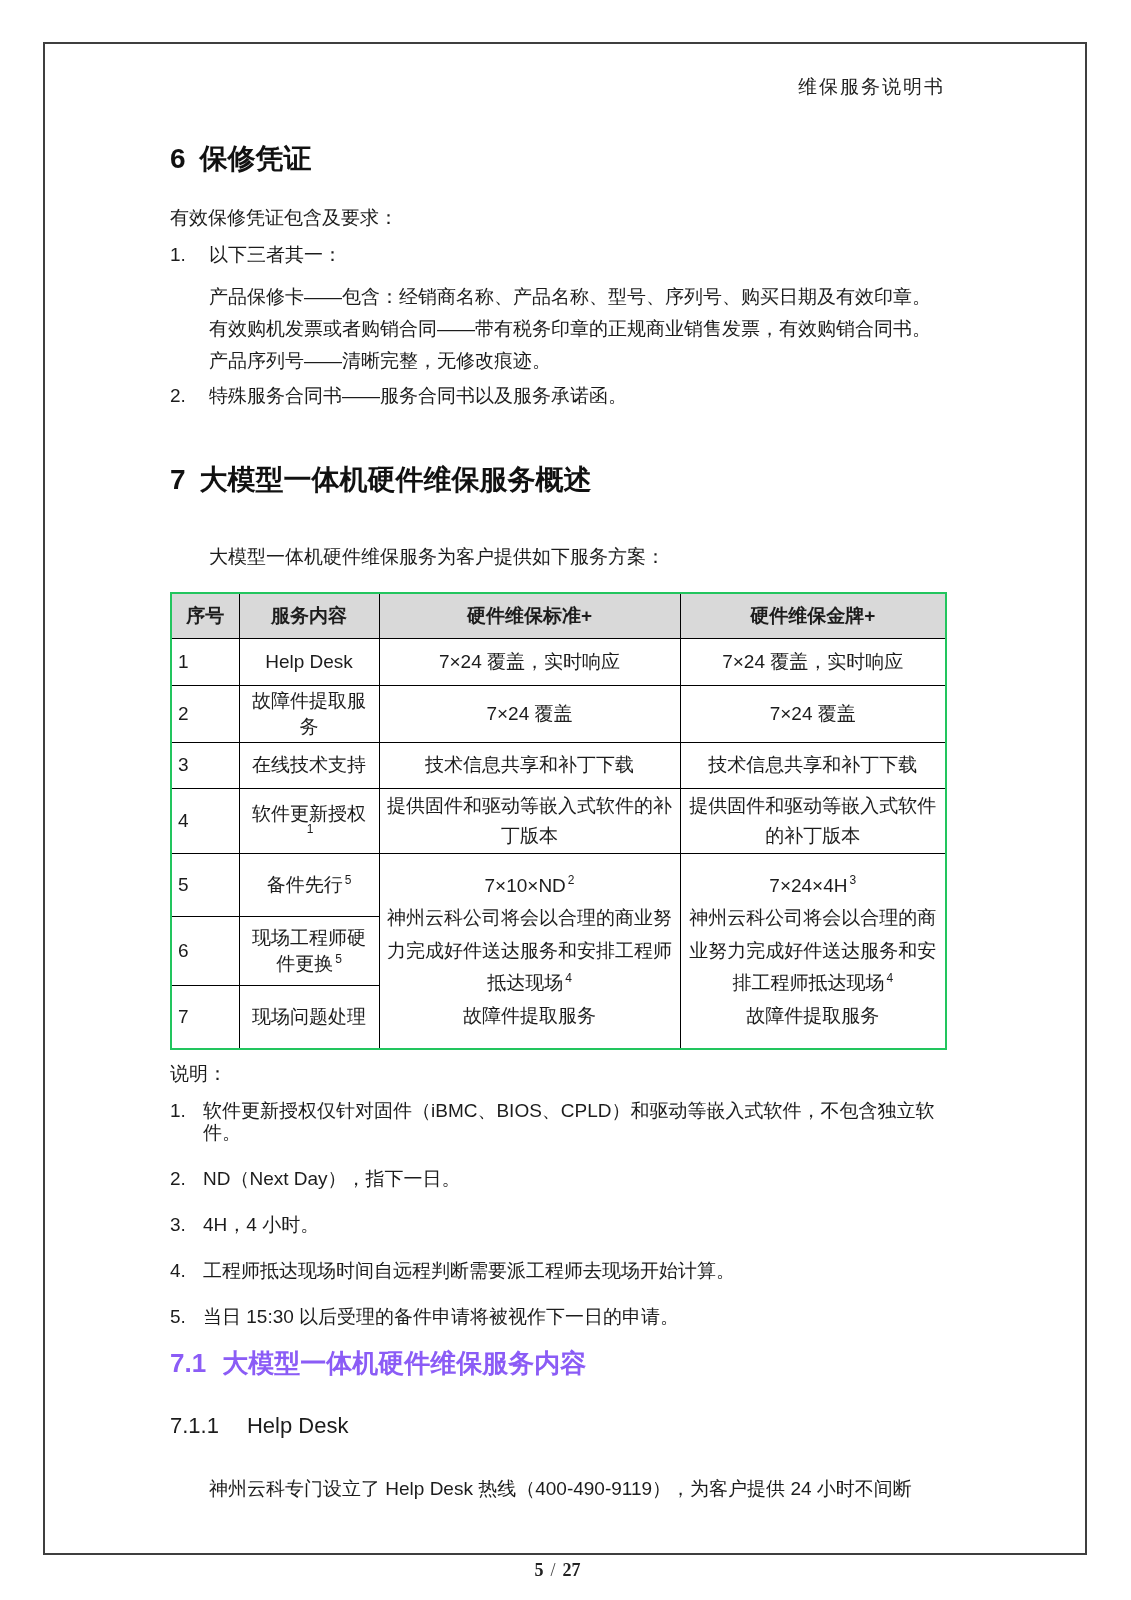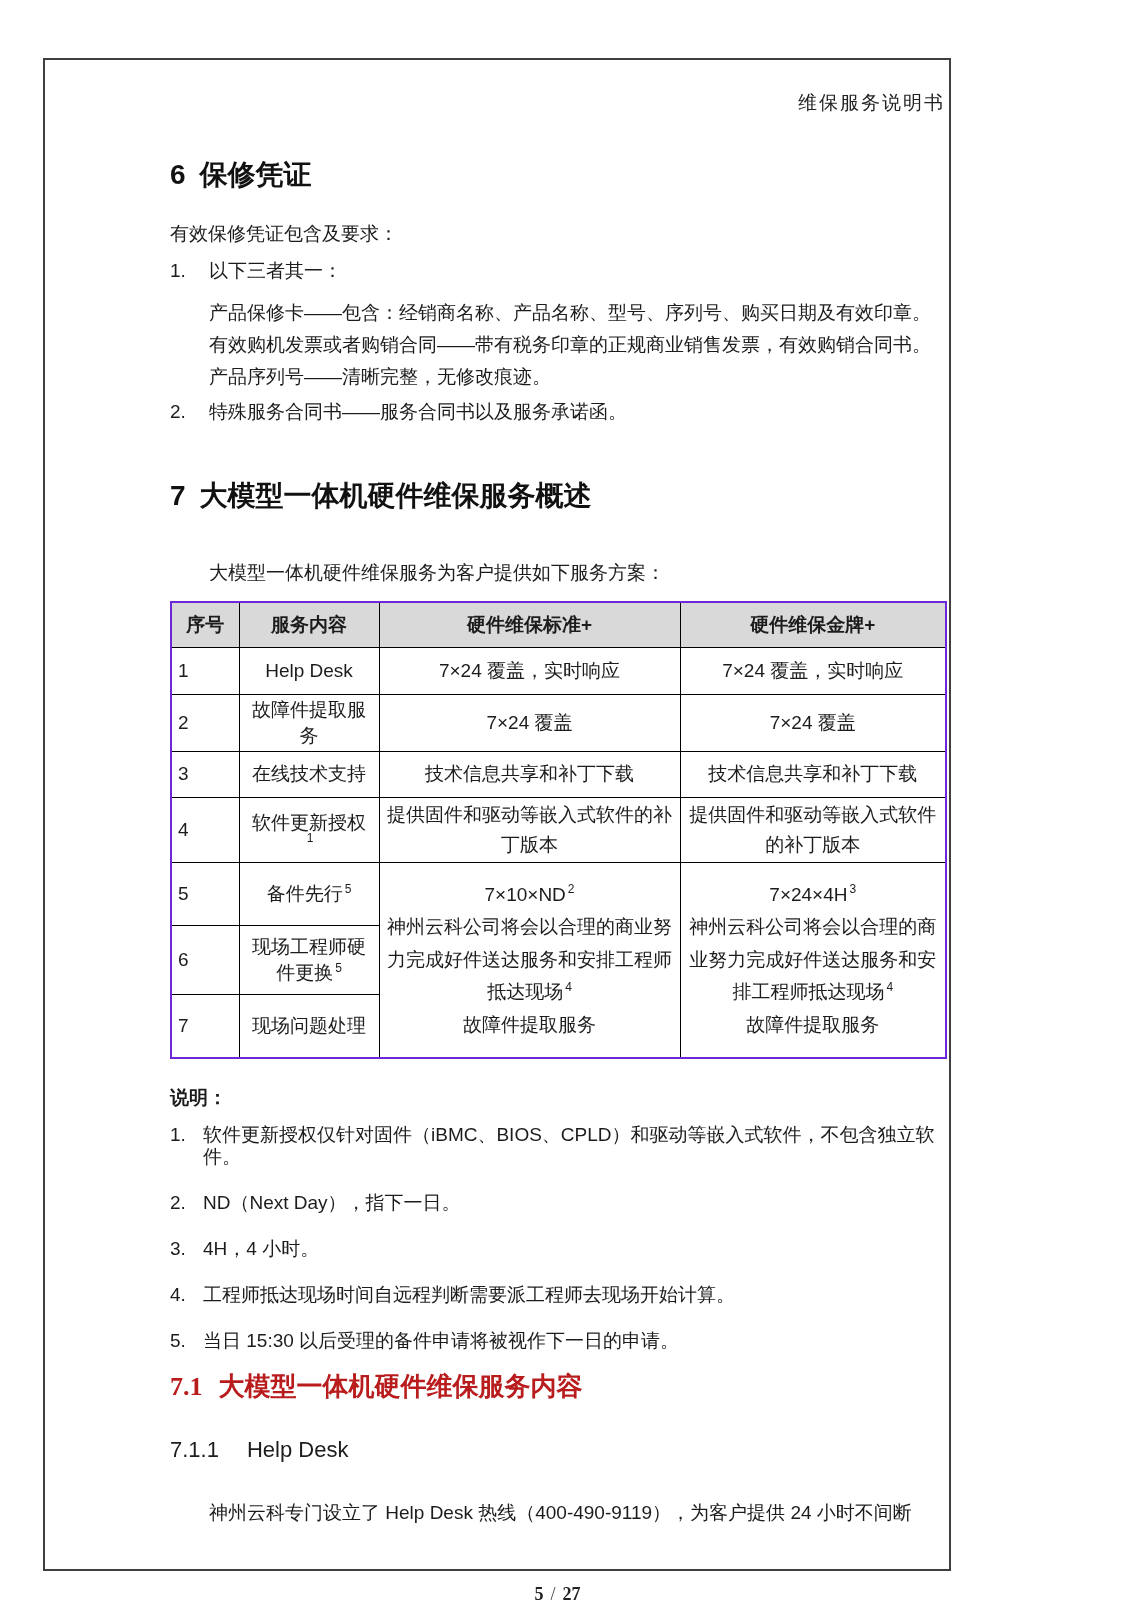--- a/index.html
+++ b/index.html
@@ -2,21 +2,21 @@
 <html><head>
 <meta charset="utf-8">
 <style>
   html,body{margin:0;padding:0;background:#ffffff;}
   body{
     width:1131px;height:1600px;position:relative;
     font-family:"Liberation Sans","DejaVu Sans",sans-serif;
     color:#1c1c1c;
   }
   .frame{
-    position:absolute;left:43px;top:58px;width:908px;height:1513px;
+    position:absolute;left:43px;top:42px;width:1044px;height:1513px;
     border:2px solid #3f3f3f;box-sizing:border-box;background:#ffffff;
     padding-left:125px;
   }
   .content{width:775px;}
   .doc-header{
     margin-top:32px;width:775px;text-align:right;
     font-family:"Liberation Serif","DejaVu Serif",serif;
     font-size:19px;line-height:22px;letter-spacing:2px;color:#222;
   }
   .h-level1{
@@ -25,43 +25,43 @@
   .h-level1 .h-num{font-weight:700;margin-right:14px;}
   .h-level1.h7{margin-top:56px;}
   .intro6{margin:0;margin-top:30px;font-size:19px;line-height:24px;}
   .list-item{display:flex;margin-top:13px;font-size:19px;line-height:23px;}
   .list-item .li-num{width:39px;flex:0 0 39px;}
   .list-item.second{margin-top:7px;}
   .sub-block{margin-top:15px;margin-left:39px;font-size:19px;line-height:32px;}
   .intro7{margin:0;margin-top:48px;font-size:19px;line-height:24px;text-indent:39px;}
   table.service{
     border-collapse:collapse;table-layout:fixed;width:775px;
-    margin-top:16px;border:2px solid #6d28d9;
+    margin-top:23px;border:2px solid #22c55e;
   }
   table.service th,table.service td{border:1.5px solid #000;box-sizing:border-box;padding:2px 6px;}
   table.service thead th{
     background:#d9d9d9;font-weight:700;font-size:19px;
     text-align:center;vertical-align:middle;
   }
   table.service td{font-size:19px;vertical-align:middle;}
   td.no{text-align:left;padding-left:12px;}
   td.svc{text-align:center;line-height:26px;padding:2px 10px;}
   td.val{text-align:center;line-height:30px;padding:2px 15px;}
   td.val.gold{padding:2px 8px;}
   td.merged{text-align:center;vertical-align:middle;padding:2px 15px;}
   td.merged.gold{padding:16px 8px;}
   .m-line,.m-para{line-height:32.5px;text-align:center;}
   sup{font-size:12px;line-height:0;margin-left:2px;}
   .svc-sup-row{line-height:13px;text-align:center;}
-  .notes-label{margin-top:28px;font-size:19px;line-height:22px;font-weight:700;}
+  .notes-label{margin-top:13px;font-size:19px;line-height:22px;font-weight:400;}
   .note{display:flex;margin-top:24px;font-size:19px;line-height:22px;}
   .note.first{margin-top:15px;}
   .note .note-num{width:33px;flex:0 0 33px;}
   .h-level2{
-    margin:0;margin-top:19px;font-size:26px;line-height:32px;font-weight:700;color:#b91c1c;font-family:Liberation Serif, serif;
+    margin:0;margin-top:19px;font-size:26px;line-height:32px;font-weight:700;color:#8b5cf6;
   }
   .h-level2 .h-num{font-weight:700;margin-right:16px;}
   .h-level3{
     margin:0;margin-top:34px;font-size:22px;line-height:26px;font-weight:400;color:#1c1c1c;
   }
   .h-level3 .h-num{margin-right:28px;}
   .body-para{margin:0;margin-top:38px;font-size:19px;line-height:24px;text-indent:39px;}
   .page-footer{
     margin-top:58px;width:775px;text-align:center;
     font-family:"Liberation Serif","DejaVu Serif",serif;

